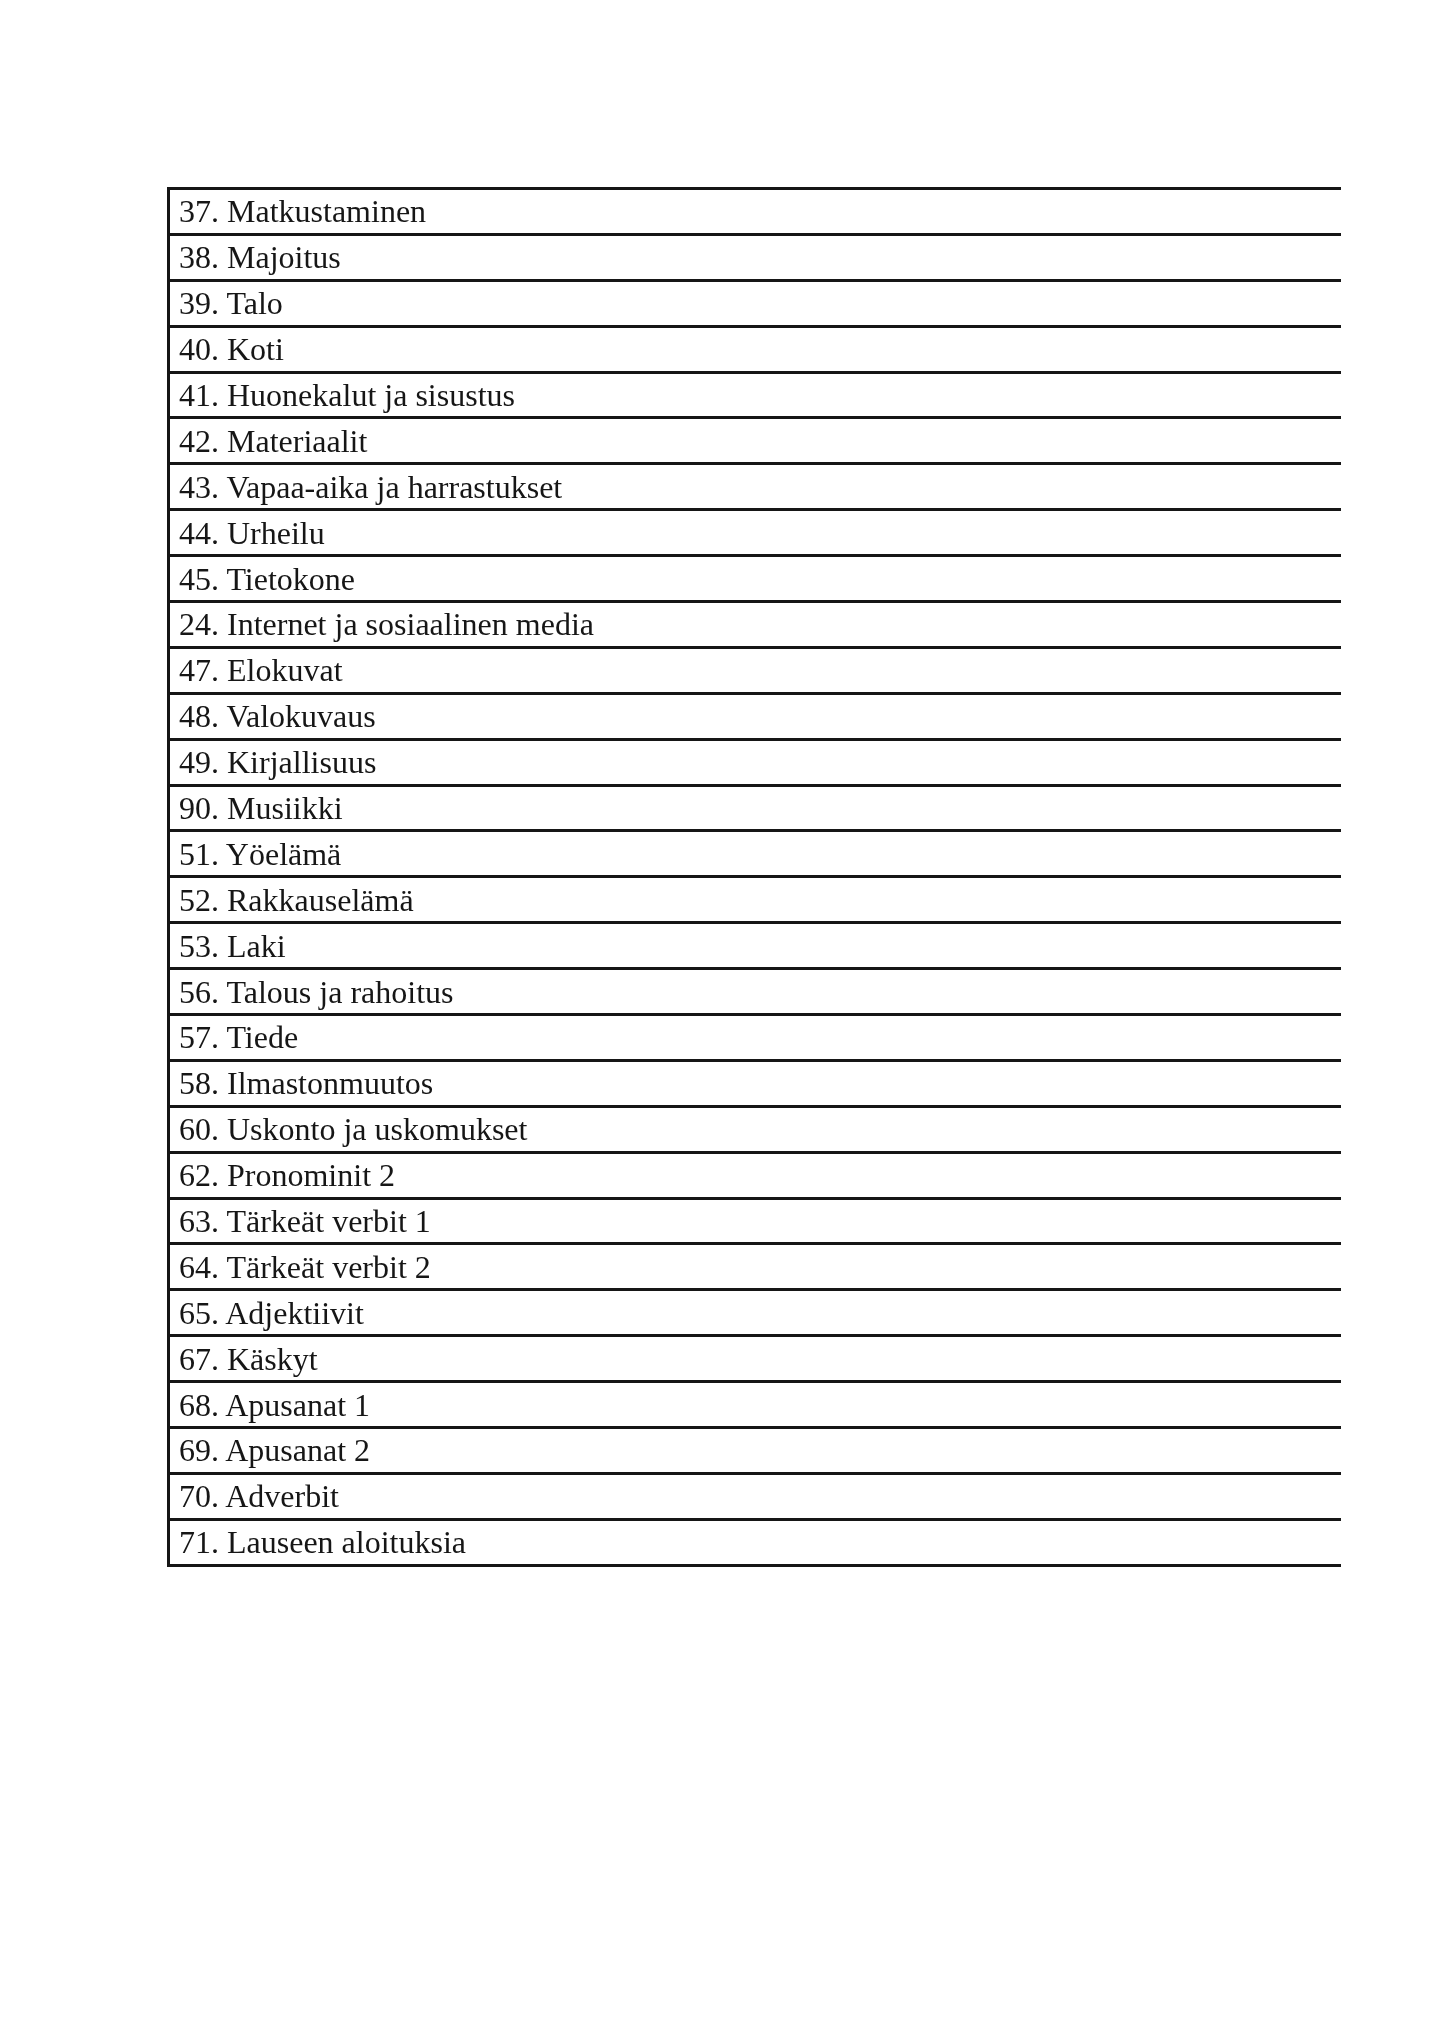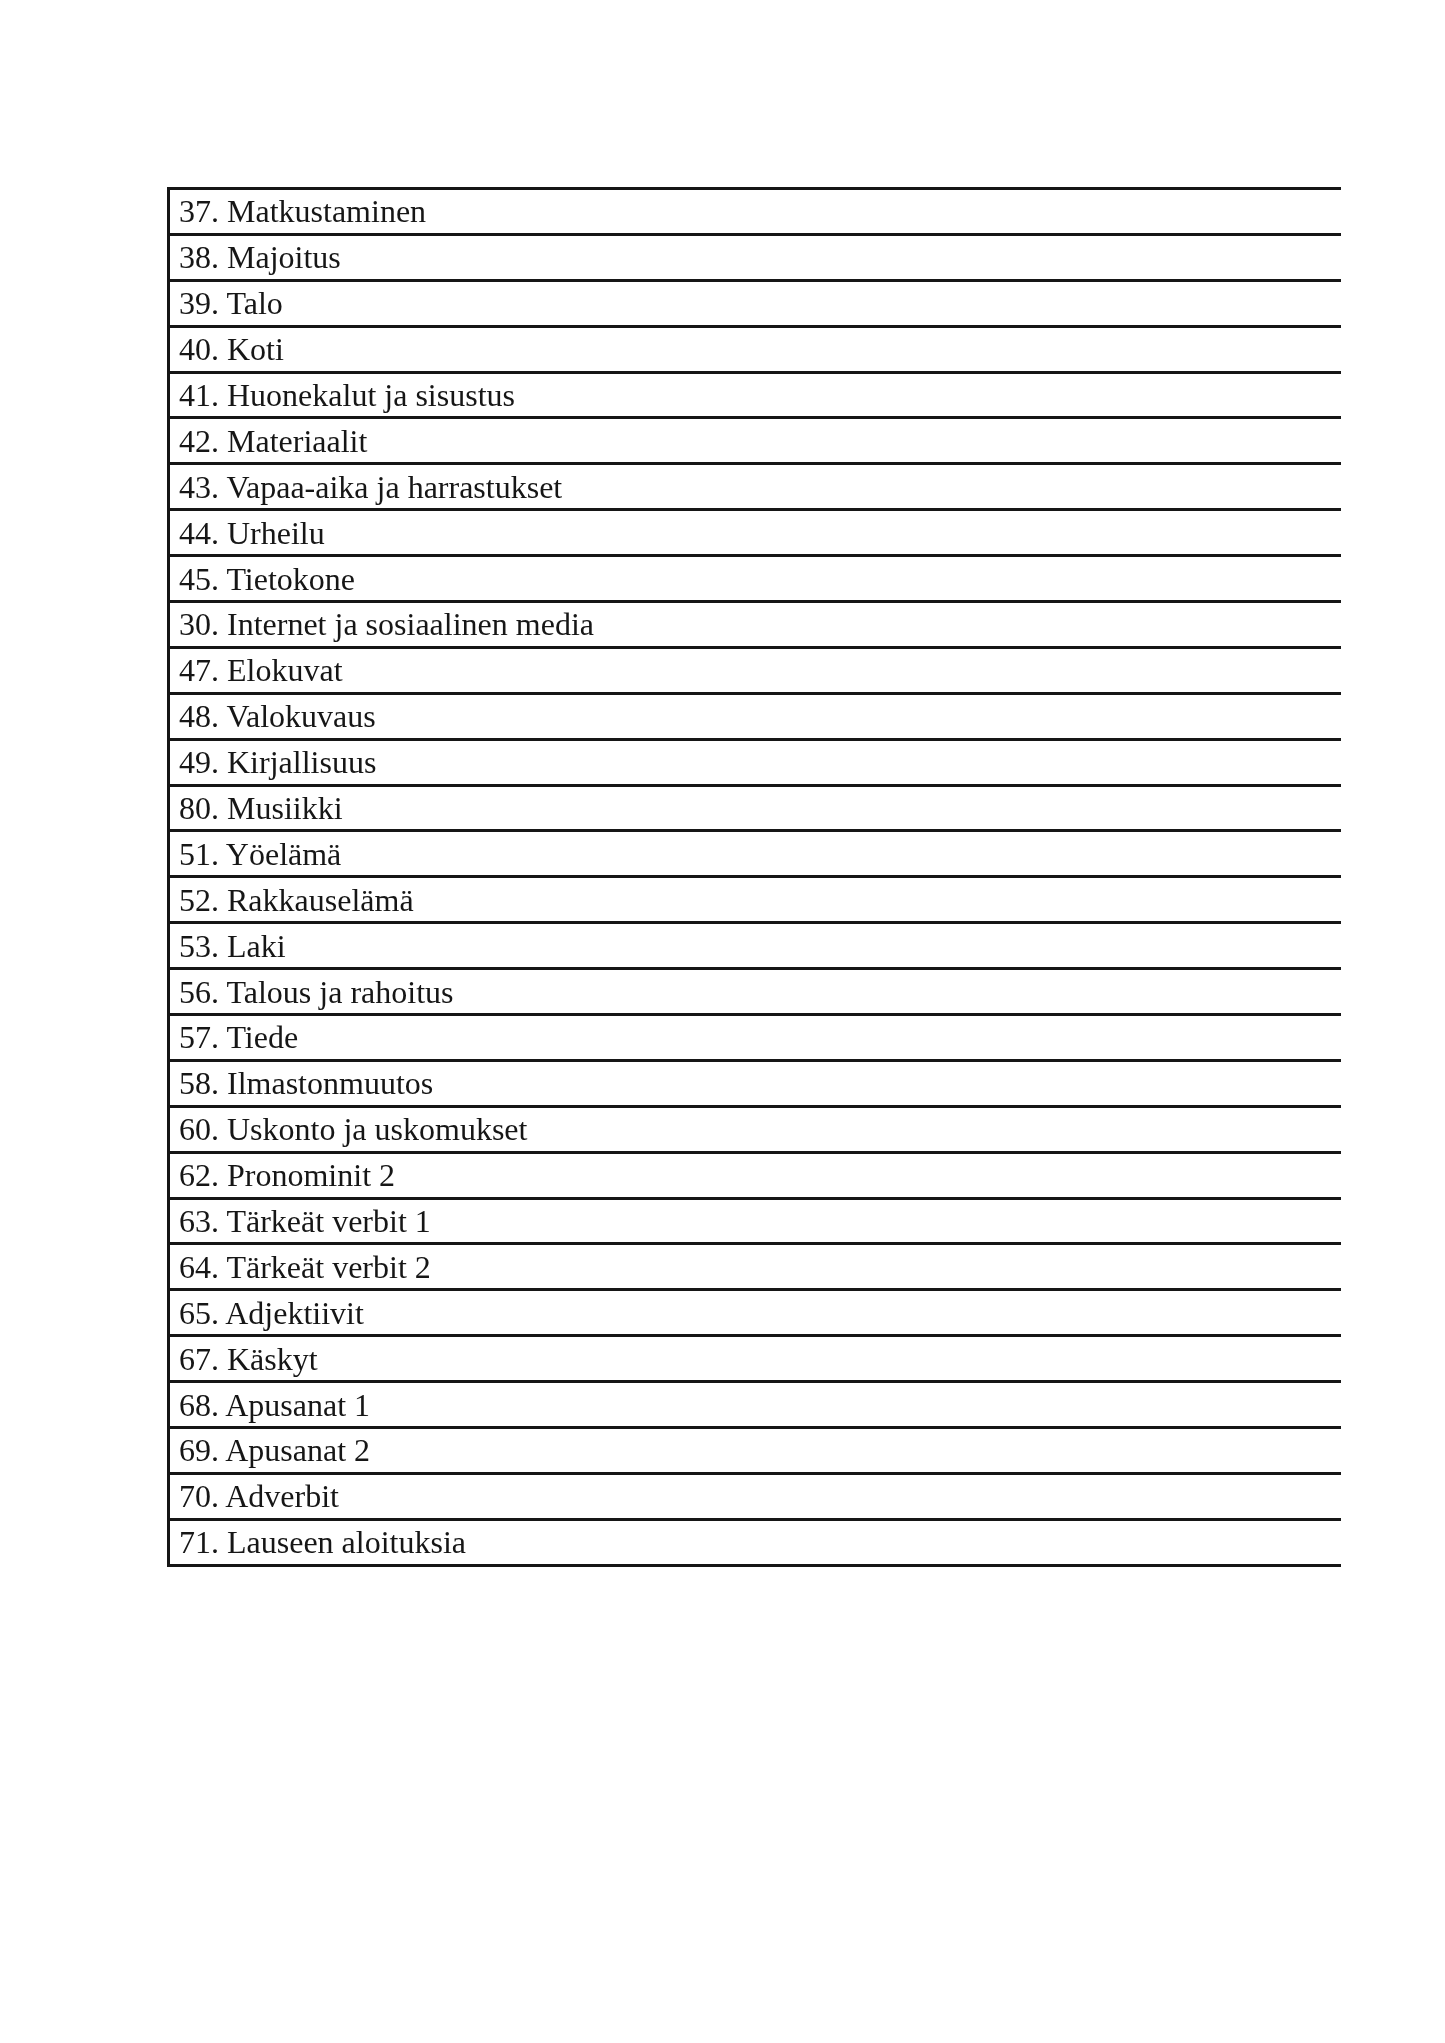--- a/index.html
+++ b/index.html
@@ -62,33 +62,33 @@
         <tr>
           <td>43. Vapaa-aika ja harrastukset</td>
         </tr>
         <tr>
           <td>44. Urheilu</td>
         </tr>
         <tr>
           <td>45. Tietokone</td>
         </tr>
         <tr>
-          <td>30. Internet ja sosiaalinen media</td>
+          <td>24. Internet ja sosiaalinen media</td>
         </tr>
         <tr>
           <td>47. Elokuvat</td>
         </tr>
         <tr>
           <td>48. Valokuvaus</td>
         </tr>
         <tr>
           <td>49. Kirjallisuus</td>
         </tr>
         <tr>
-          <td>80. Musiikki</td>
+          <td>90. Musiikki</td>
         </tr>
         <tr>
           <td>51. Yöelämä</td>
         </tr>
         <tr>
           <td>52. Rakkauselämä</td>
         </tr>
         <tr>
           <td>53. Laki</td>
         </tr>

